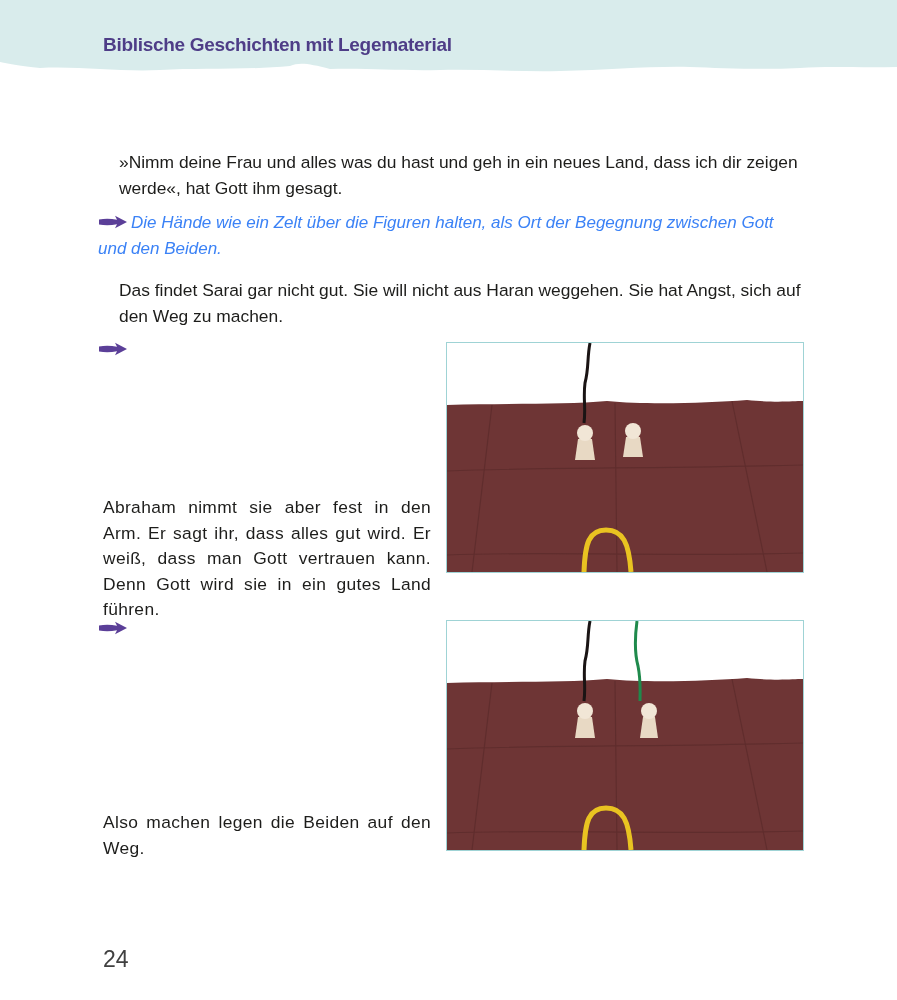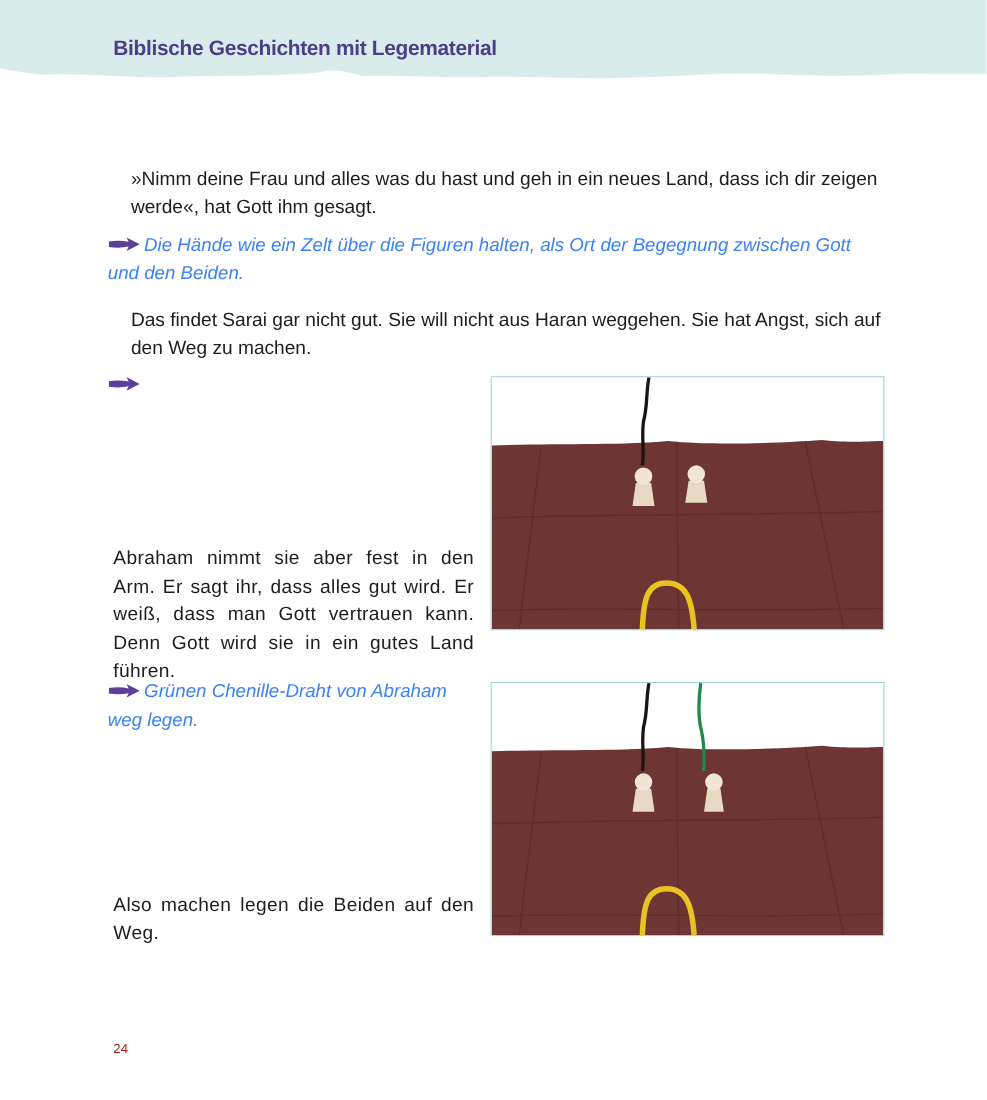--- a/index.html
+++ b/index.html
@@ -34,21 +34,21 @@
       display: inline-block; width: 30px; height: 14px; vertical-align: -1px;
       margin-right: 3px;
     }
     .photo {
       position: absolute; left: 446px; width: 358px; height: 231px;
       border: 1px solid #9fd3d5; box-sizing: border-box; overflow: hidden;
       background: #ffffff;
     }
     .photo svg { display: block; }
     .page-number {
-      position: absolute; left: 103px; top: 946px; font-size: 12px; color: #b91c1c;
+      position: absolute; left: 103px; top: 946px; font-size: 23px; color: #404040;
     }
   </style>
 </head>
 <body>
 
 <div class="header-band">
   <svg width="897" height="76" viewBox="0 0 897 76">
     <path d="M0 0 H897 V67 C860 68 830 66 800 68 C760 70 720 68 690 67 C650 66 610 70 560 71 C520 72 480 69 440 70 C400 71 370 68 330 69 C310 64 300 62 290 66 C250 70 200 68 160 70 C120 72 80 66 40 68 C20 66 10 64 0 62 Z" fill="#d9ecec"></path>
   </svg>
 </div>
@@ -98,21 +98,21 @@
   </svg>
 </div>
 
 <p class="p narrow" style="top:479px;margin-top:16px;">Abraham nimmt sie aber fest in den Arm. Er sagt ihr, dass alles gut wird. Er weiß, dass man Gott vertrauen kann. Denn Gott wird sie in ein gutes Land führen.</p>
 
 <p class="instr narrow" style="top:616px;">
   <span class="arrow">
     <svg width="30" height="14" viewBox="0 0 30 14">
         <path d="M1 4.5 Q10 3 19 4.8 L17 0.8 L29 7 L17 13.2 L19 9.2 Q10 11 1 9.5 Z" fill="#5b3f98"></path>
       </svg>
-  </span><span>Grünen Chenille-Draht von Abraham weg legen.</span>
+  </span>
 </p>
 
 <div class="photo" style="top:620px;">
   <svg width="356" height="229" viewBox="0 0 356 229">
     <rect x="0" y="0" width="356" height="229" fill="#ffffff"></rect>
     <path d="M0 62 C60 60 120 62 160 58 C200 62 260 60 300 57 C330 60 345 58 356 58 V229 H0 Z" fill="#6e3535"></path>
     <g stroke="#5a2a2a" stroke-width="1.2" fill="none" opacity="0.7">
       <path d="M45 62 L25 229"></path>
       <path d="M168 60 L170 229"></path>
       <path d="M285 58 L320 229"></path>

